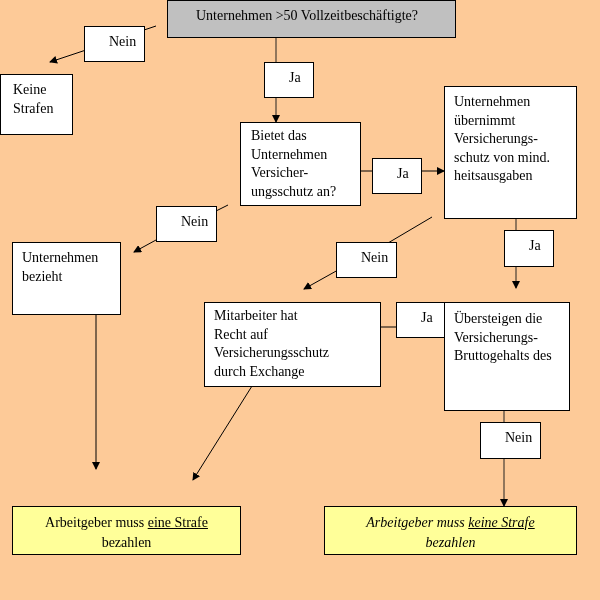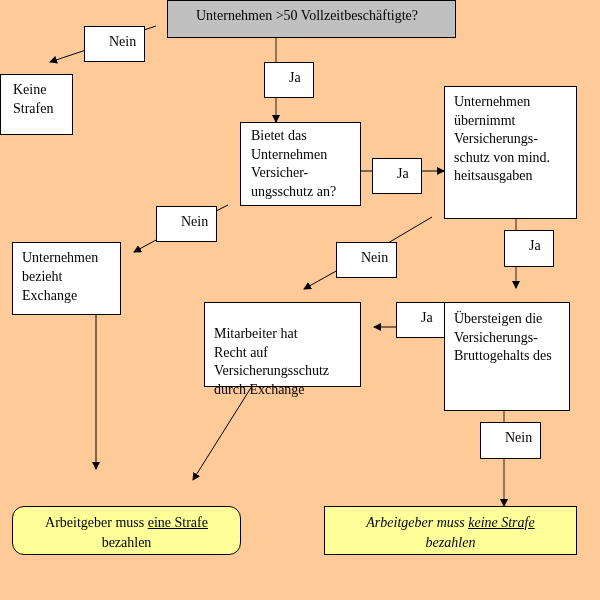--- a/index.html
+++ b/index.html
@@ -88,53 +88,52 @@
   <div>heitsausgaben</div>
 </div>
 
 <div class="box label" style="left:156px; top:206px; width:61px; height:36px;">
   <span>Nein</span>
 </div>
 
 <div class="box" style="left:12px; top:242px; width:109px; height:73px; line-height:19px; padding:5px 9px;">
   <div>Unternehmen</div>
   <div>bezieht</div>
-  <div>Exchange</div>
 </div>
 
 <div class="box label" style="left:336px; top:242px; width:61px; height:36px;">
   <span>Nein</span>
 </div>
 
 <div class="box label" style="left:504px; top:230px; width:49px; height:37px;">
   <span>Ja</span>
 </div>
 
-<div class="box" style="left:204px; top:302px; width:157px; height:85px; line-height:18.5px; padding:22px 9px;">
+<div class="box" style="left:204px; top:302px; width:177px; height:85px; line-height:18.5px; padding:4px 9px;">
   <div>Mitarbeiter hat</div>
   <div>Recht auf</div>
   <div>Versicherungsschutz</div>
   <div>durch Exchange</div>
 </div>
 
 <div class="box label" style="left:396px; top:302px; width:37px; height:36px;">
   <span>Ja</span>
 </div>
 
 <div class="box" style="left:444px; top:302px; width:126px; height:109px; line-height:18.5px; padding:7px 9px;">
   <div>Übersteigen die</div>
   <div>Versicherungs-</div>
   <div>Bruttogehalts des</div>
 </div>
 
 <div class="box label" style="left:480px; top:422px; width:61px; height:37px;">
   <span>Nein</span>
 </div>
 
-<div class="box result" style="left:12px; top:506px; width:229px; height:49px;border-radius:12px;">
+<div class="box result" style="left:12px; top:506px; width:229px; height:49px;">
   <div><span>Arbeitgeber muss </span><span class="ul">eine Strafe</span></div>
   <div>bezahlen</div>
 </div>
 
 <div class="box result" style="left:324px; top:506px; width:253px; height:49px;font-style:italic;">
   <div><span>Arbeitgeber muss </span><span class="ul">keine Strafe</span></div>
   <div>bezahlen</div>
 </div>
 
 </body></html>

